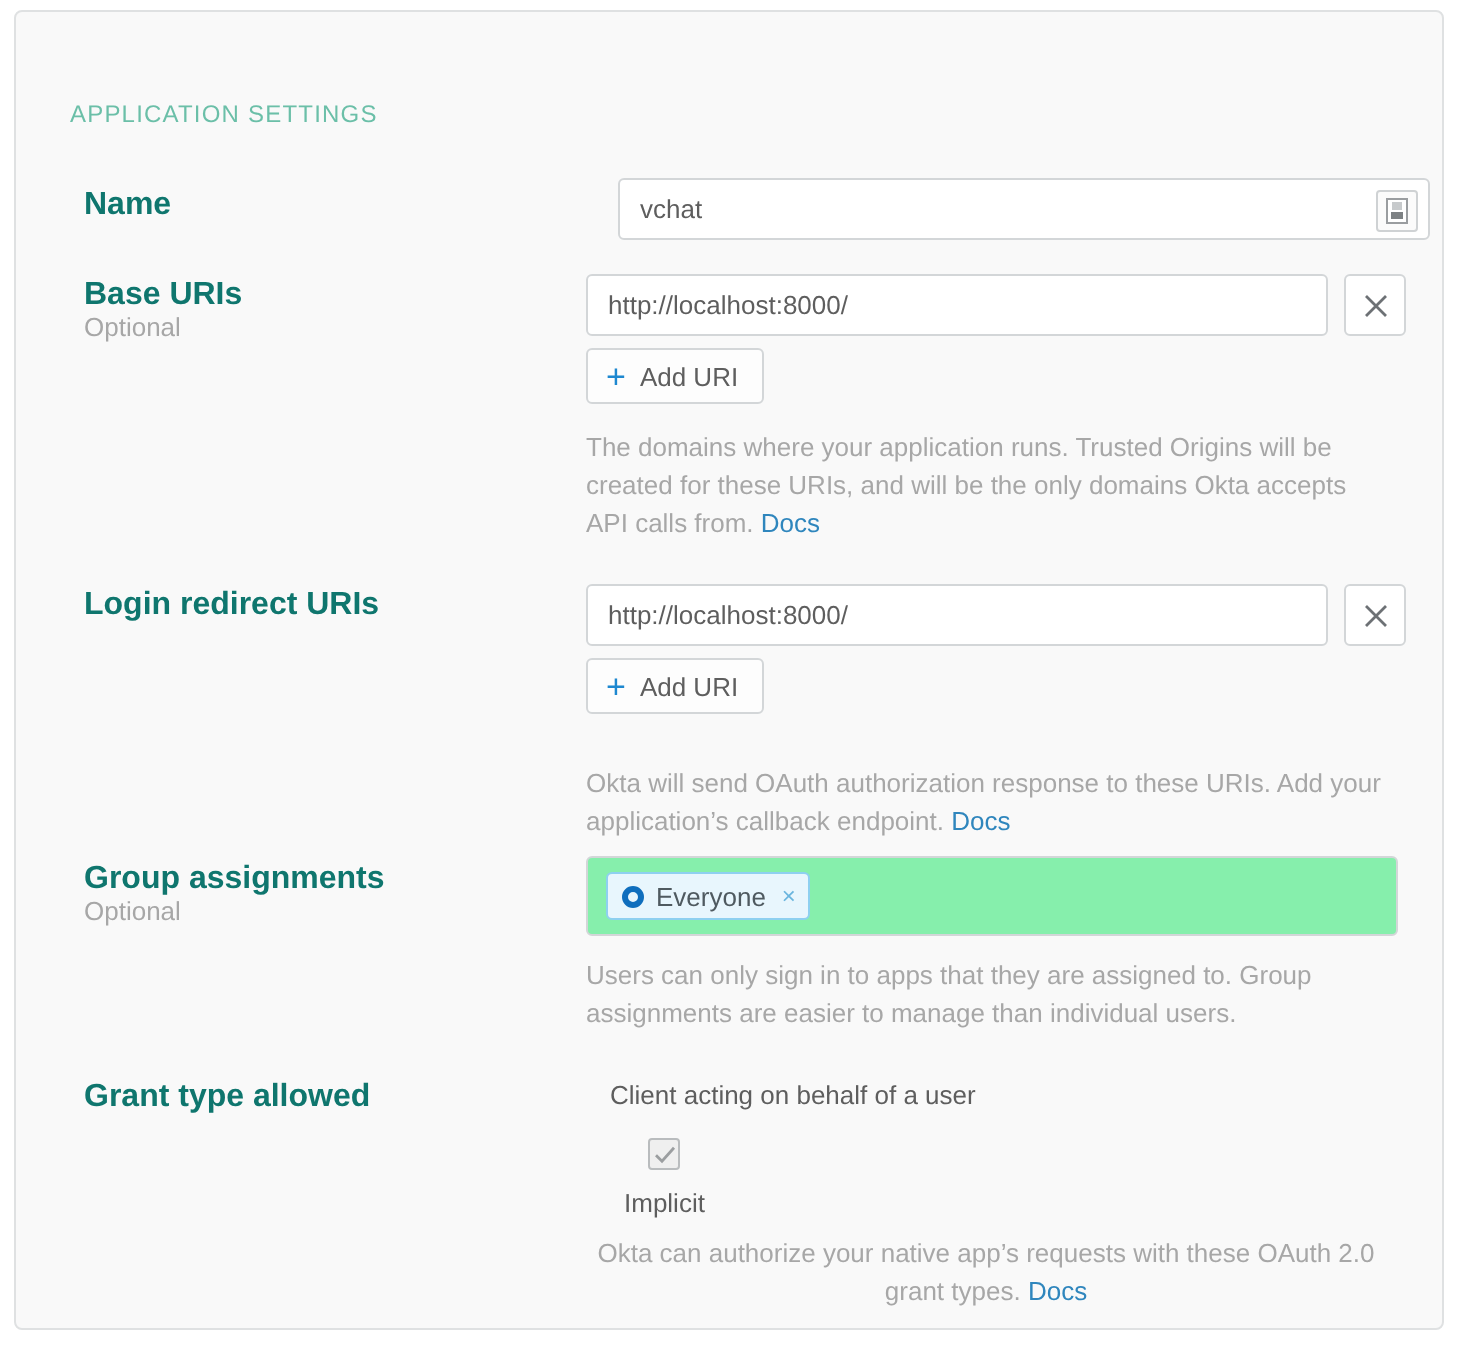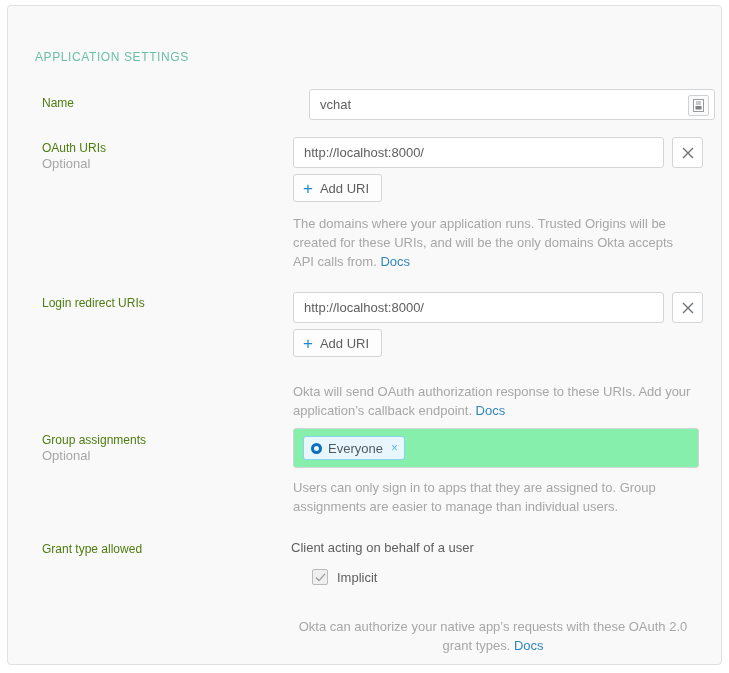--- a/index.html
+++ b/index.html
@@ -41,23 +41,23 @@
   
   .row {
     position: absolute;
     left: 0;
     right: 0;
   }
   .row-label {
     position: absolute;
     left: 34px;
     width: 230px;
-    font-size: 12px;
-    font-weight: normal;
-    color: #4d7c0f;
+    font-size: 16px;
+    font-weight: bold;
+    color: #0f766e;
     line-height: 16px;
   }
   .row-sublabel {
     position: absolute;
     left: 34px;
     font-size: 13px;
     font-weight: normal;
     color: #a7a7a7;
     line-height: 16px;
   }
@@ -205,21 +205,21 @@
     color: #6ab5de;
     font-size: 12px;
     line-height: 12px;
     cursor: pointer;
     margin-left: 2px;
   }
 
   
   .grant-head {
     position: absolute;
-    left: 283px;
+    left: 297px;
     font-size: 13px;
     color: #5e5e5e;
   }
   .checkbox-row {
     position: absolute;
     left: 304px;
     display: flex;
     align-items: center;
     gap: 9px;
   }
@@ -258,21 +258,21 @@
             <rect x="0.5" y="0.5" width="10" height="12" fill="#ffffff" stroke="#9a9da0"></rect>
             <rect x="3" y="2" width="5" height="4" fill="#c7cacc"></rect>
             <rect x="2.5" y="7" width="6" height="3.5" fill="#7d8184"></rect>
           </svg>
         </div>
       </div>
     </div>
   </div>
 
   <div class="row" style="top:134px;">
-    <div class="row-label">OAuth URIs</div>
+    <div class="row-label">Base URIs</div>
     <div class="row-sublabel" style="top:16px;">Optional</div>
 
     <div class="input-wrap" style="left:285px; top:-3px;">
       <input class="text-input uri-input" type="text" value="http://localhost:8000/" style="">
       <button class="clear-btn">
         <svg width="12" height="12" viewBox="0 0 12 12" aria-hidden="true">
           <path d="M1 1 L11 11 M11 1 L1 11" stroke="#6d7175" stroke-width="1.4" fill="none"></path>
         </svg>
       </button>
     </div>
@@ -322,21 +322,21 @@
     </div>
 
     <div class="hint" style="top:46px;">Users can only sign in to apps that they are assigned to. Group assignments are easier to manage than individual users.</div>
   </div>
 
   <div class="row" style="top:535px;">
     <div class="row-label">Grant type allowed</div>
 
     <div class="grant-head" style="top:-1px;">Client acting on behalf of a user</div>
 
-    <div class="checkbox-row" style="top:28px;">
+    <div class="checkbox-row" style="top:28px;flex-direction:column;">
       <span class="checkbox">
         <svg width="11" height="9" viewBox="0 0 11 9" aria-hidden="true">
           <path d="M1 4.6 L4 7.6 L10 0.9" stroke="#9b9ea0" stroke-width="1.4" fill="none"></path>
         </svg>
       </span>
       <span class="checkbox-label">Implicit</span>
     </div>
 
     <div class="hint" style="top:76px;text-align:center;">
       <span>Okta can authorize your native app’s requests with these OAuth 2.0 grant types. </span><a class="doc-link">Docs</a>

